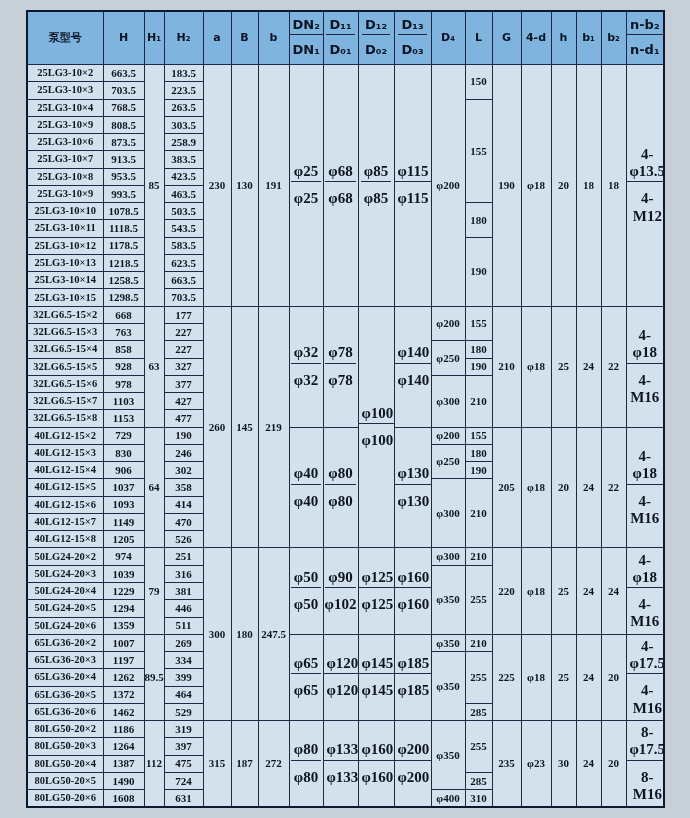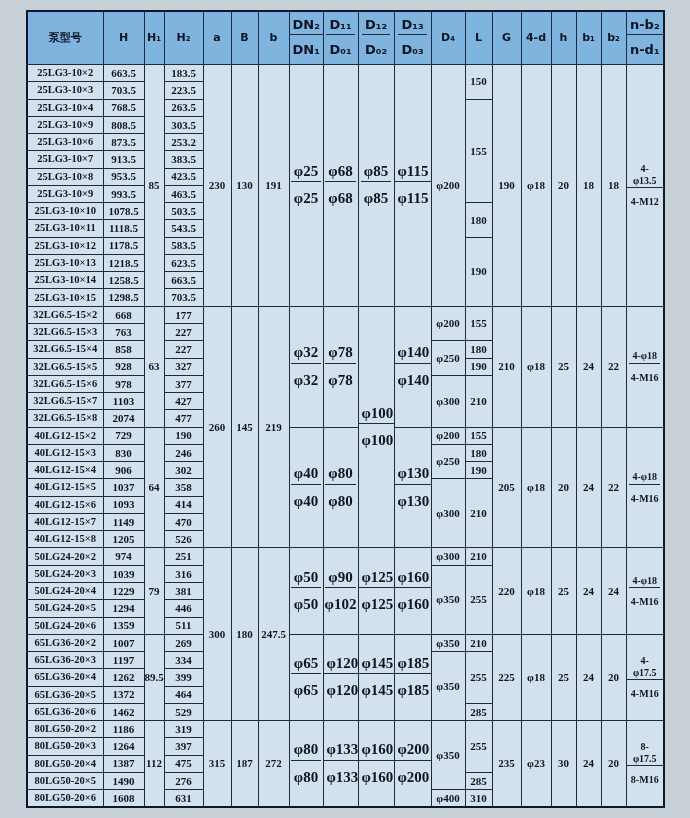--- a/index.html
+++ b/index.html
@@ -18,21 +18,21 @@
   }
   th,td{border:1px solid var(--border);text-align:center;vertical-align:middle;
         padding:0;font-size:11px;line-height:1.15;overflow:hidden;}
   thead th{background:var(--header-bg);height:52px;
         font-family:"DejaVu Sans",sans-serif;font-size:11px;font-weight:bold;}
   tbody tr{height:17px;}
   td.c0{font-size:10.5px;white-space:nowrap;margin-left:8px;}
   .fr{display:inline-block;vertical-align:middle;font-size:15px;}
   .fr .ft{display:block;border-bottom:1px solid var(--border);padding:0 3px 1px;}
   .fr .fb{display:block;padding-top:8px;}
-  td.c18 .fr{font-size:10px;}
+  td.c18 .fr{font-size:15px;}
   thead .fr{font-size:13px;}
   col.w0{width:76px}col.w1{width:41px}col.w2{width:20px}col.w3{width:39px}
   col.w4{width:28px}col.w5{width:27px}col.w6{width:31px}col.w7{width:34px}
   col.w8{width:35px}col.w9{width:36px}col.w10{width:37px}col.w11{width:34px}
   col.w12{width:27px}col.w13{width:29px}col.w14{width:30px}col.w15{width:25px}
   col.w16{width:25px}col.w17{width:25px}col.w18{width:38px}
 </style>
 </head>
 <body>
 
@@ -116,21 +116,21 @@
           <td class="c12" rowspan="6">155</td>
         </tr>
         <tr>
           <td class="c0">25LG3-10×9</td>
           <td class="c1">808.5</td>
           <td class="c3">303.5</td>
         </tr>
         <tr>
           <td class="c0">25LG3-10×6</td>
           <td class="c1">873.5</td>
-          <td class="c3">253.2</td>
+          <td class="c3">258.9</td>
         </tr>
         <tr>
           <td class="c0">25LG3-10×7</td>
           <td class="c1">913.5</td>
           <td class="c3">383.5</td>
         </tr>
         <tr>
           <td class="c0">25LG3-10×8</td>
           <td class="c1">953.5</td>
           <td class="c3">423.5</td>
@@ -218,21 +218,21 @@
           <td class="c11" rowspan="3">φ300</td>
           <td class="c12" rowspan="3">210</td>
         </tr>
         <tr>
           <td class="c0">32LG6.5-15×7</td>
           <td class="c1">1103</td>
           <td class="c3">427</td>
         </tr>
         <tr>
           <td class="c0">32LG6.5-15×8</td>
-          <td class="c1">2074</td>
+          <td class="c1">1153</td>
           <td class="c3">477</td>
         </tr>
         <tr>
           <td class="c0">40LG12-15×2</td>
           <td class="c1">729</td>
           <td class="c2" rowspan="7">64</td>
           <td class="c3">190</td>
           <td class="c7" rowspan="7"><span class="fr"><span class="ft">φ40</span><span class="fb">φ40</span></span></td>
           <td class="c8" rowspan="7"><span class="fr"><span class="ft">φ80</span><span class="fb">φ80</span></span></td>
           <td class="c10" rowspan="7"><span class="fr"><span class="ft">φ130</span><span class="fb">φ130</span></span></td>
@@ -391,21 +391,21 @@
           <td class="c3">397</td>
         </tr>
         <tr>
           <td class="c0">80LG50-20×4</td>
           <td class="c1">1387</td>
           <td class="c3">475</td>
         </tr>
         <tr>
           <td class="c0">80LG50-20×5</td>
           <td class="c1">1490</td>
-          <td class="c3">276</td>
+          <td class="c3">724</td>
           <td class="c12">285</td>
         </tr>
         <tr>
           <td class="c0">80LG50-20×6</td>
           <td class="c1">1608</td>
           <td class="c3">631</td>
           <td class="c11">φ400</td>
           <td class="c12">310</td>
         </tr>
       </tbody>

